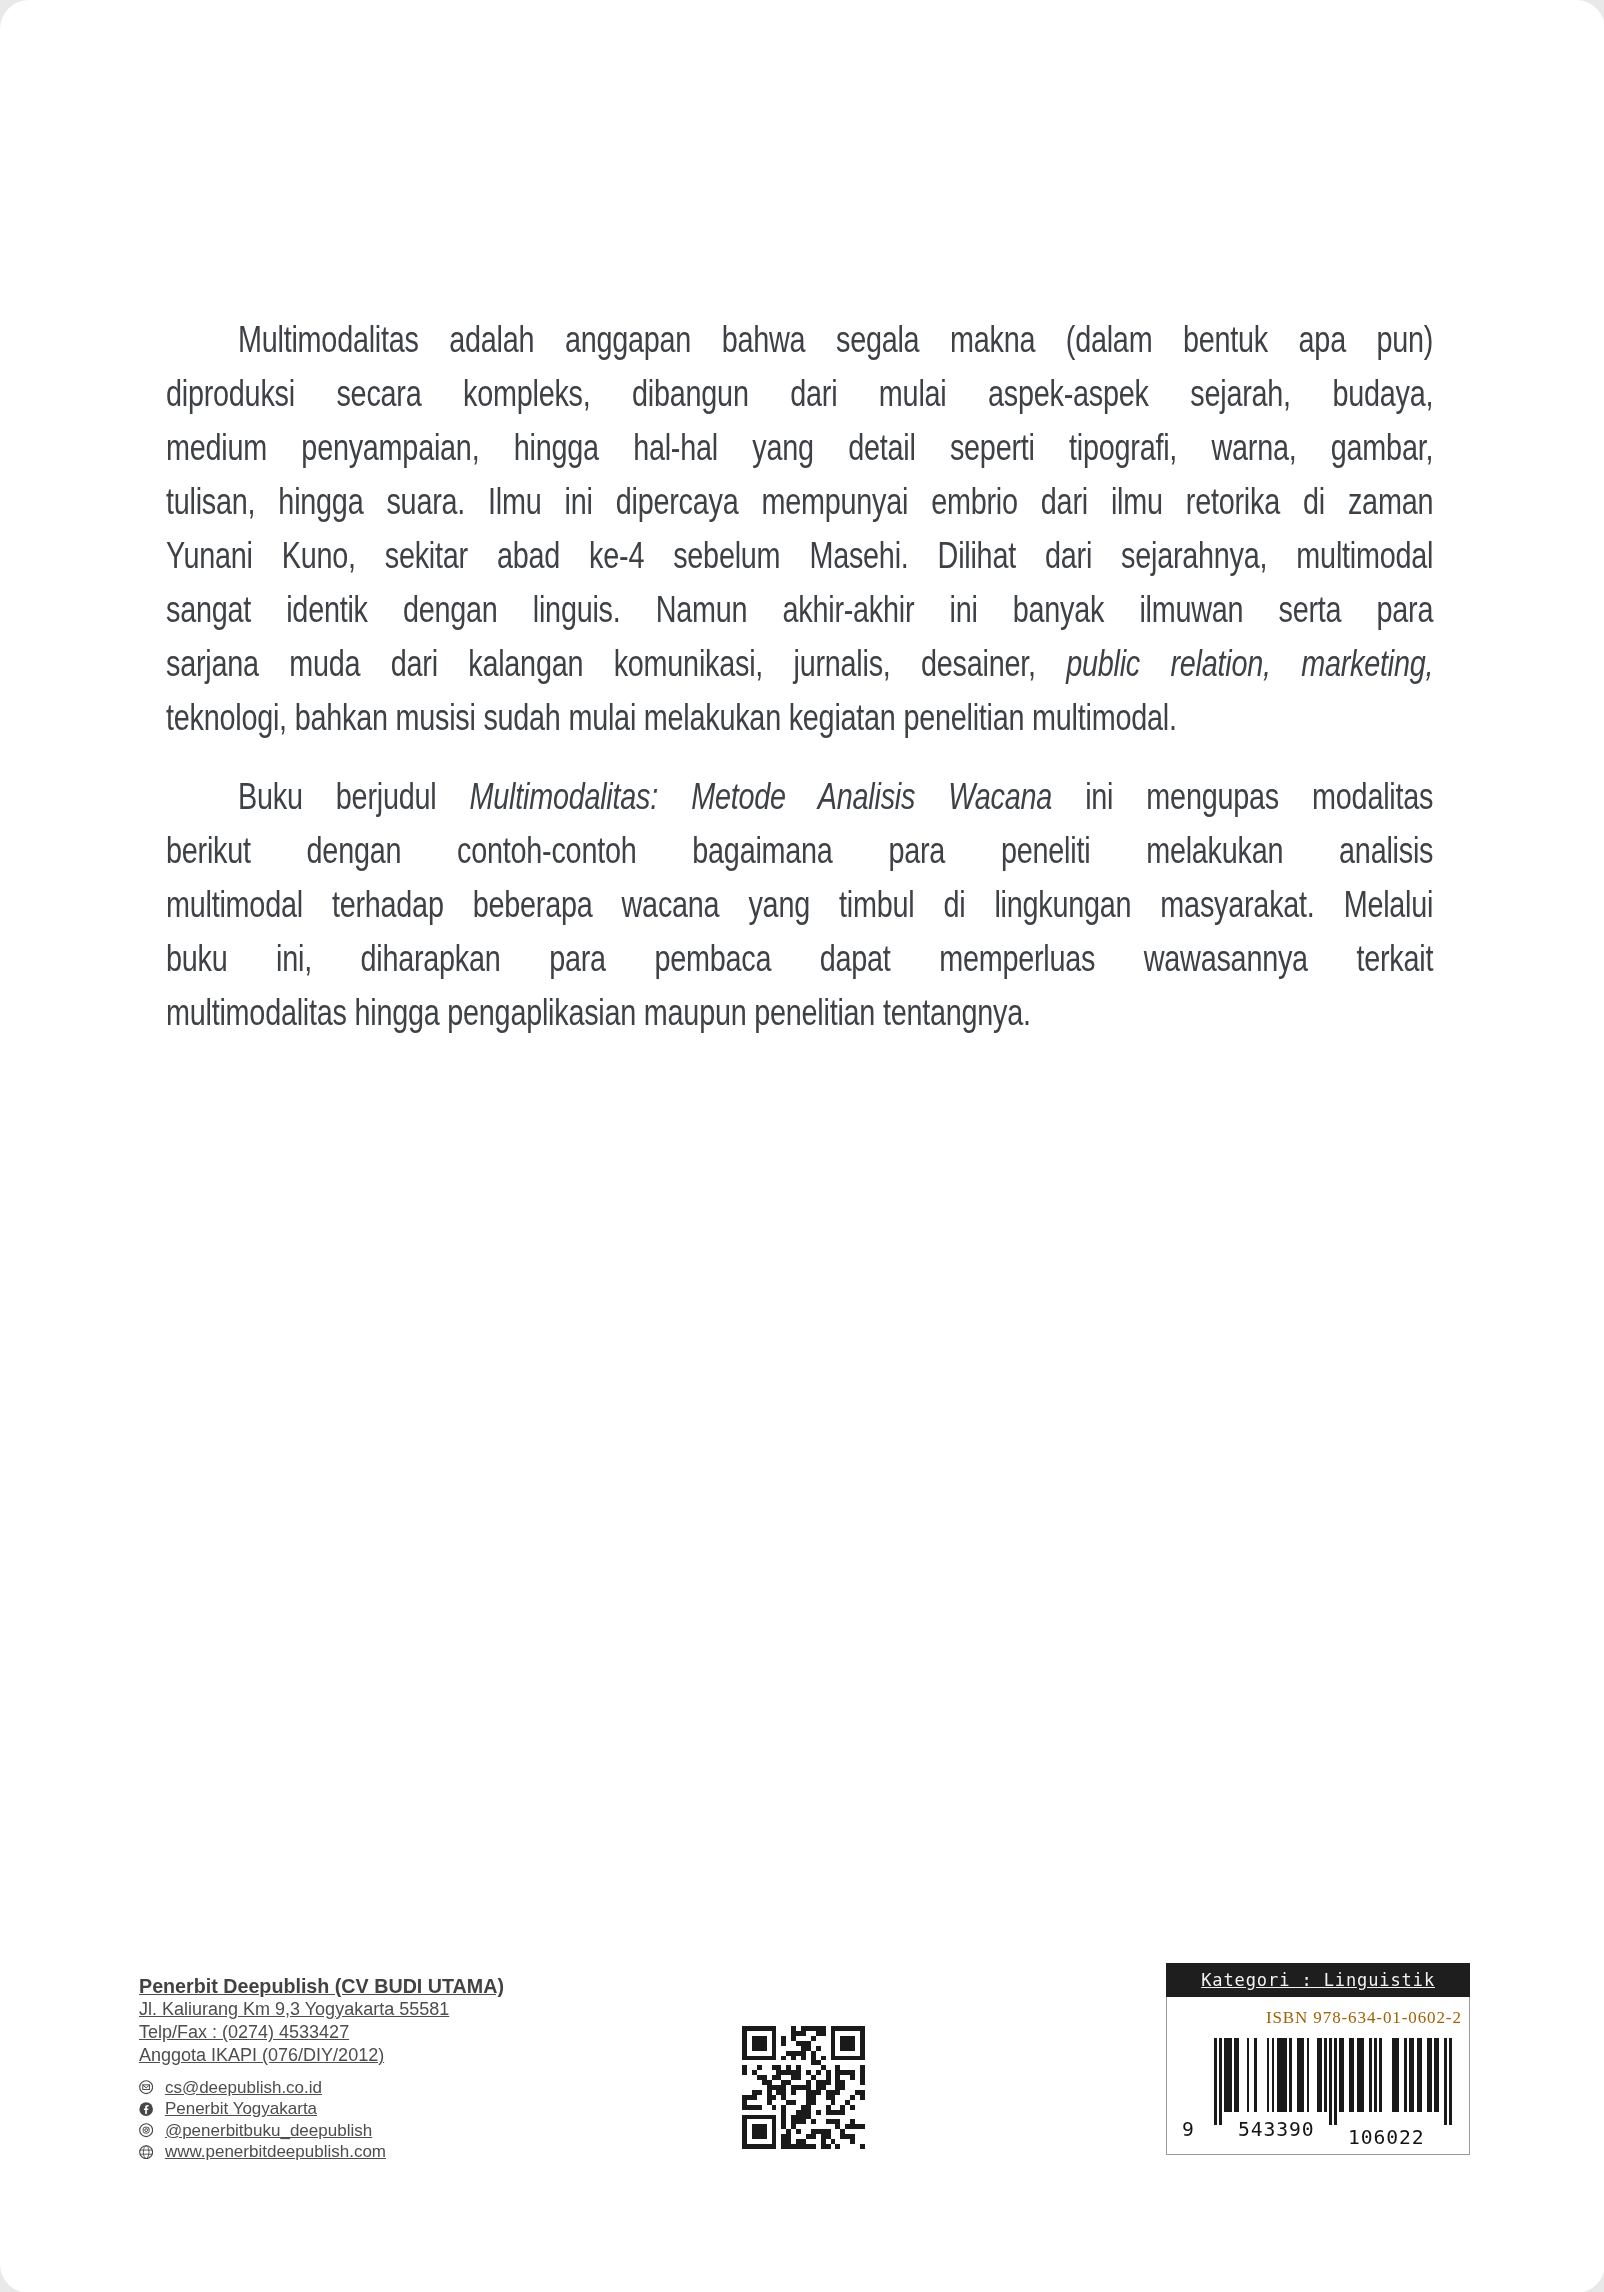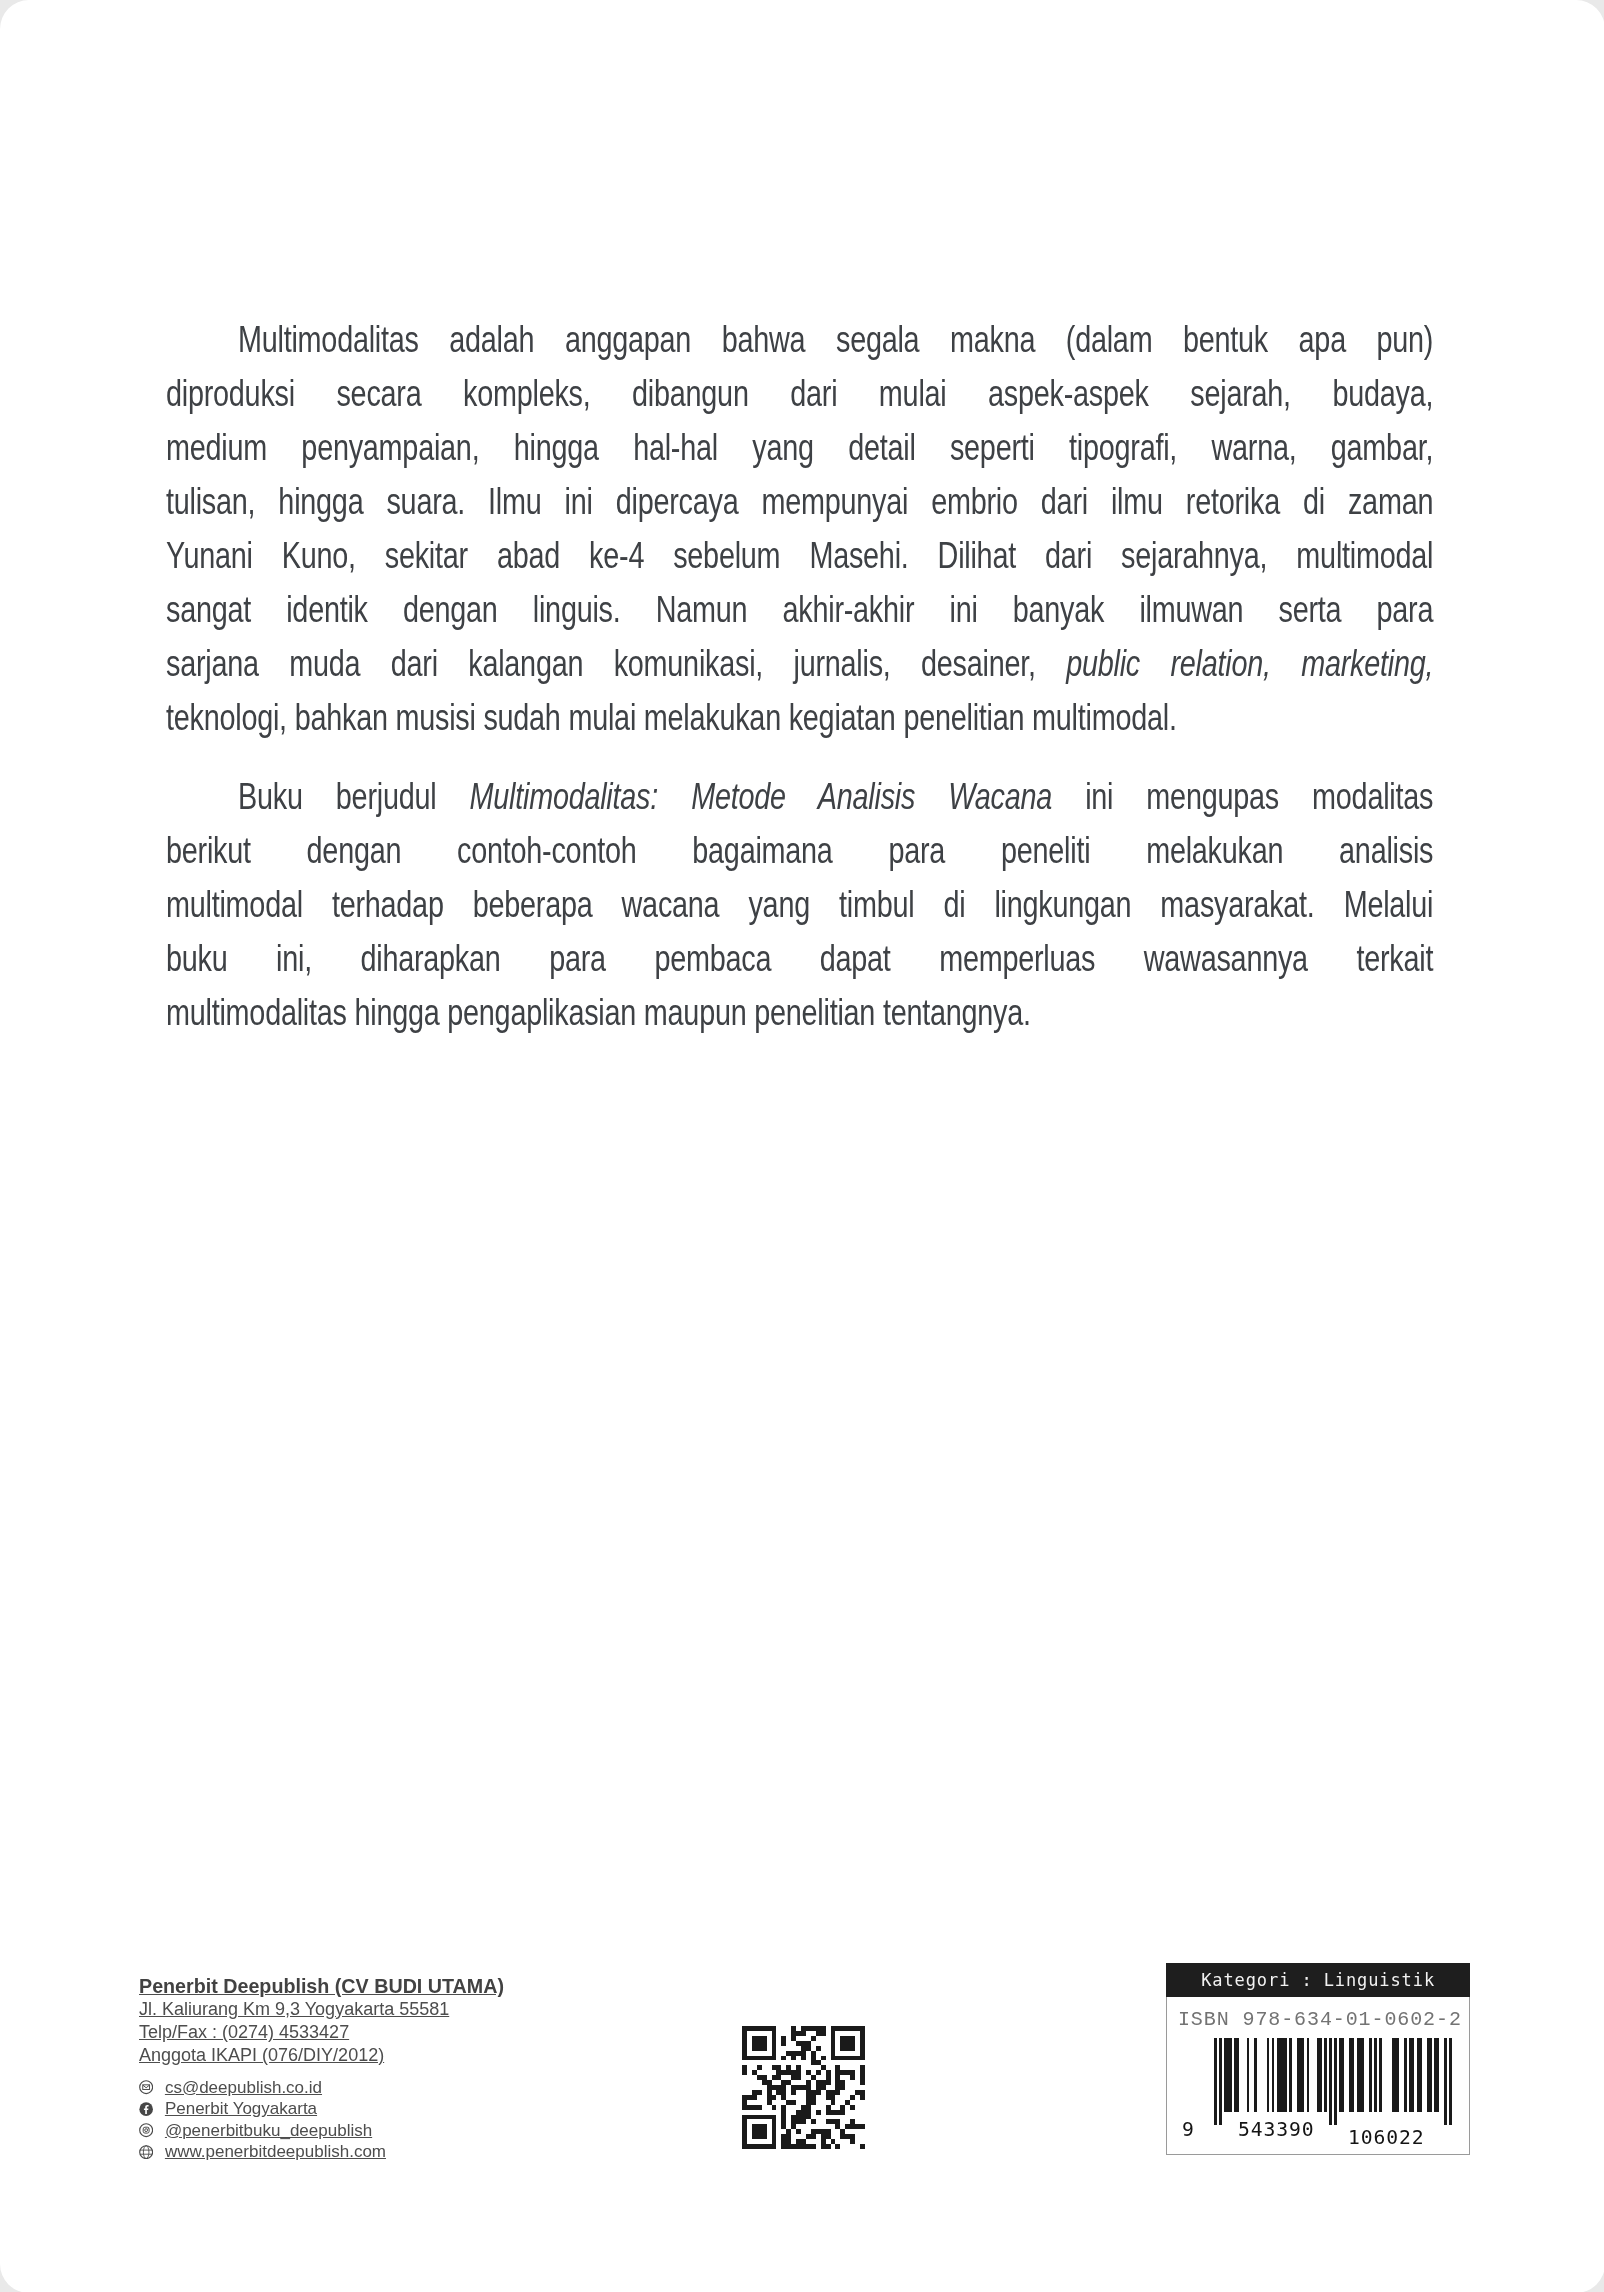--- a/index.html
+++ b/index.html
@@ -43,26 +43,26 @@
 
   
   .barcode-box{
     position:absolute;left:1166px;top:1963px;width:304px;height:192px;
     background:#ffffff;border:0.9px solid #9a9a9a;box-sizing:border-box;
   }
   .kategori{
     position:absolute;left:-0.9px;top:-0.9px;width:304px;height:34px;
     background:#1e1e1e;color:#f2f2f2;
     font-family:"DejaVu Sans Mono",monospace;
-    font-size:17px;line-height:34px;letter-spacing:0.9px;text-align:center;
+    font-size:17px;line-height:34px;letter-spacing:0.9px;text-align:center;text-decoration:underline;
   }
   .isbn{
     position:absolute;right:7.2px;top:44px;
-    font-family:Liberation Mono, monospace;
-    font-size:20px;letter-spacing:0.9px;color:#737373;
+    font-family:Liberation Serif, serif;
+    font-size:17px;letter-spacing:0.9px;color:#a16207;
   }
   .bars{position:absolute;left:47px;top:74px;width:238px;height:87px;}
   .ean-digit{
     position:absolute;top:154px;
     font-family:"DejaVu Sans Mono",monospace;
     font-size:19.7px;color:#141414;letter-spacing:0.9px;
   }
   .d9{left:15px;}
   .dleft{left:71px;}
   .dright{left:181px;margin-top:8px;}

